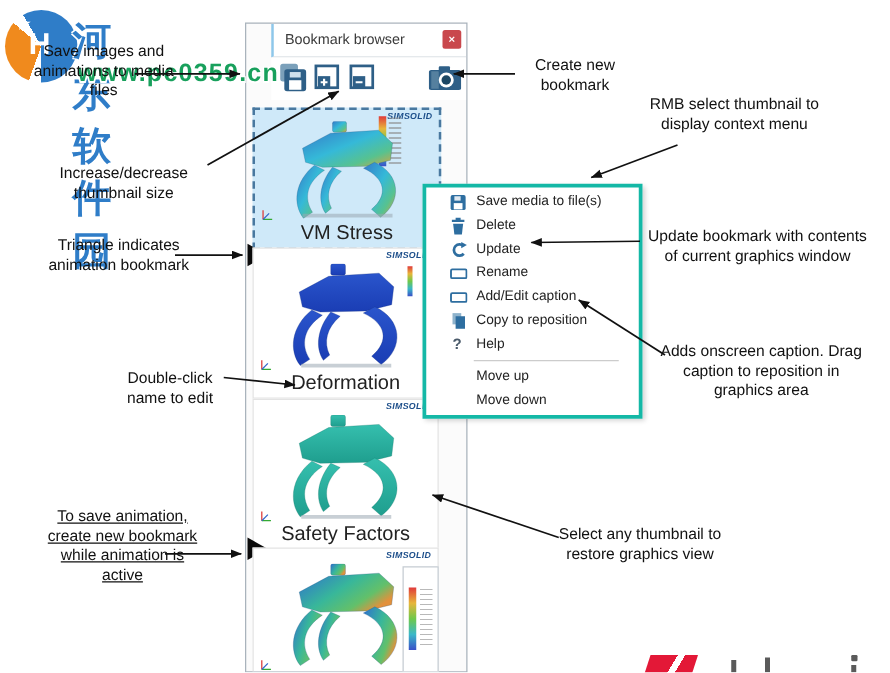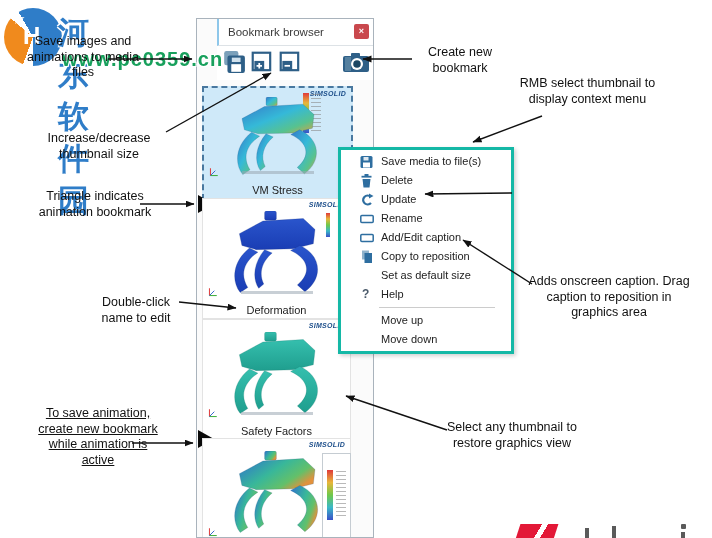--- a/index.html
+++ b/index.html
@@ -35,21 +35,21 @@
 
   .thumb{position:absolute;left:5px;width:147px;background:#fff;border:1px solid #e3e3e3;}
   #t1{top:67px;height:110px;background:#cfe9f9;border:2px dashed #49789f;}
   #t2{top:179px;height:119px;}
   #t3{top:300px;height:119px;}
   #t4{top:419px;height:119px;}
   .brand{position:absolute;top:2px;right:5px;font-size:7px;font-weight:bold;font-style:italic;
          color:#1c4e8a;letter-spacing:.3px;}
   .model{position:absolute;left:8px;top:12px;width:124px;height:84px;}
   #t1 .model{top:9px;height:80px;}
-  .cap{position:absolute;bottom:2px;left:0;width:100%;text-align:center;font-size:11px;color:#222;}
+  .cap{position:absolute;bottom:2px;left:0;width:100%;text-align:center;font-size:16px;color:#222;}
   .sub{position:absolute;bottom:24px;left:50%;transform:translateX(-50%);width:72px;height:3px;
        background:#9aa7b3;opacity:.55;}
   .triad{position:absolute;left:4px;bottom:20px;width:13px;height:13px;}
   .lgbar{position:absolute;background:linear-gradient(#e03a3a,#e8b63a 25%,#6fc84a 50%,#3ab8c8 75%,#3a50c8);}
   #lg1{left:99px;top:5px;width:6px;height:40px;}
   #lg1::after{content:"";position:absolute;left:8px;top:1px;width:10px;height:38px;
       background:repeating-linear-gradient(#8a8a8a 0 1px,transparent 1px 4px);opacity:.6;}
   #lg2{left:123px;top:14px;width:4px;height:24px;}
   #lg4{position:absolute;left:119px;top:14px;width:27px;height:86px;background:#fff;border:1px solid #c5ccd2;}
   #lg4 .lgbar{left:4px;top:16px;width:6px;height:50px;}
@@ -259,23 +259,20 @@
       <span>Add/Edit caption</span>
     </div>
     <div class="mi">
       <svg class="ico" viewBox="0 0 14 14">
         <rect x="2" y="0.5" width="7" height="9" fill="#8fb3cc"></rect>
         <rect x="4.5" y="3" width="7.5" height="10" fill="#2e6ea0"></rect>
         </svg>
       <span>Copy to reposition</span>
     </div>
     <div class="mi">
-      <span>Set as default size</span>
-    </div>
-    <div class="mi">
       <span class="qm">?</span>
       <span>Help</span>
     </div>
     <div class="msep"></div>
     <div class="mi">
       <span>Move up</span>
     </div>
     <div class="mi">
       <span>Move down</span>
     </div>
@@ -285,20 +282,22 @@
 animations to media
 files</div>
   <div class="note" style="left:412px;top:45px;width:96px;">Create new
 bookmark</div>
   <div class="note" style="left:505px;top:76px;width:165px;">RMB select thumbnail to
 display context menu</div>
   <div class="note" style="left:34px;top:131px;width:130px;">Increase/decrease
 thumbnail size</div>
   <div class="note" style="left:12px;top:189px;width:166px;">Triangle indicates
 animation bookmark</div>
+  <div class="note" style="left:508px;top:182px;width:196px;">Update bookmark with contents
+of current graphics window</div>
   <div class="note" style="left:520px;top:274px;width:178px;">Adds onscreen caption. Drag
 caption to reposition in
 graphics area</div>
   <div class="note" style="left:92px;top:295px;width:88px;">Double-click
 name to edit</div>
   <div class="note" style="left:437px;top:420px;width:150px;">Select any thumbnail to
 restore graphics view</div>
   <div class="note" style="left:14px;top:406px;width:168px;text-decoration:underline;">To save animation,
 create new bookmark
 while animation is

